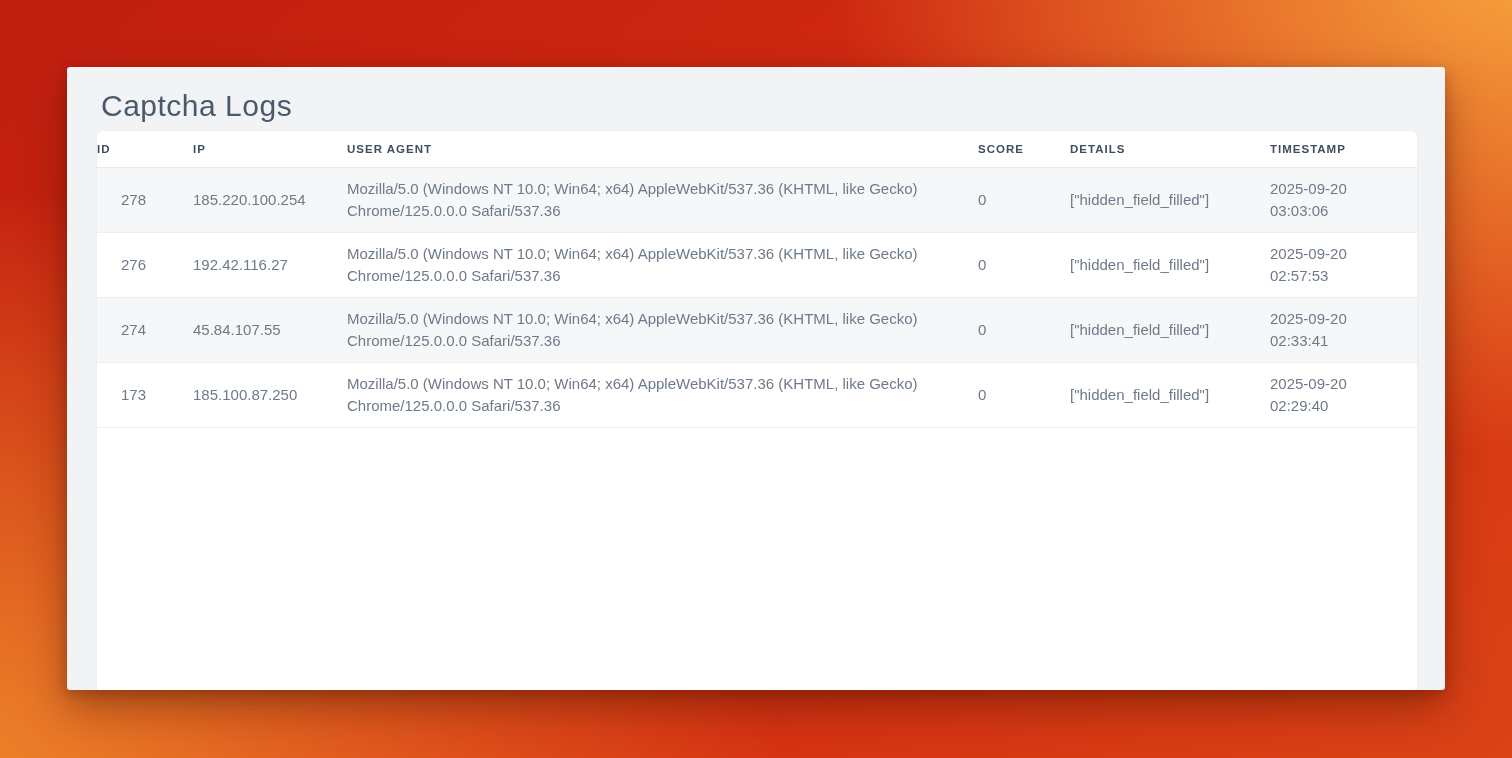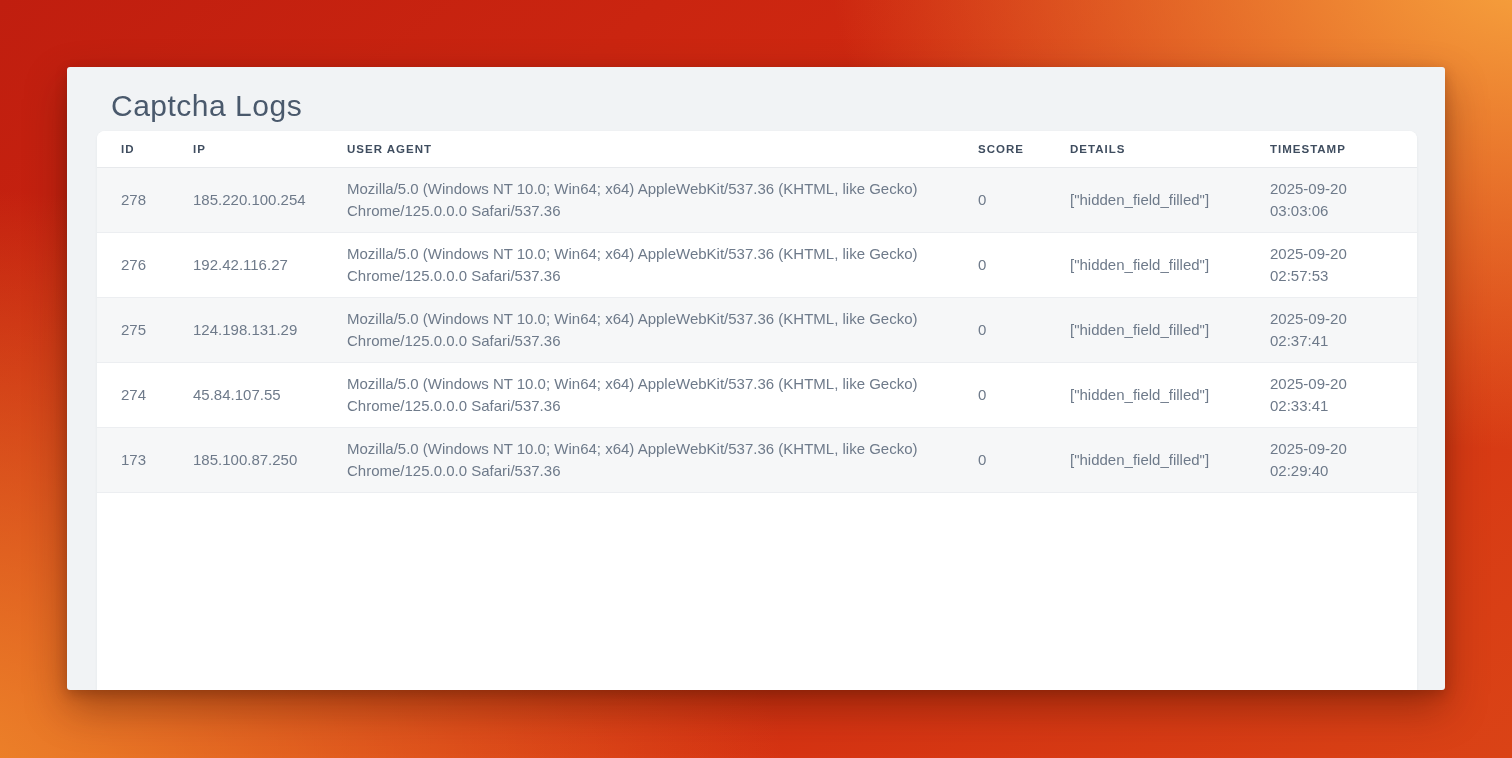--- a/index.html
+++ b/index.html
@@ -23,21 +23,21 @@
     width: 1378px;
     height: 623px;
     box-sizing: border-box;
     background: #f1f3f5;
     border-radius: 3px;
     box-shadow: 0 18px 42px rgba(70, 18, 2, 0.42), 0 4px 12px rgba(70, 18, 2, 0.25);
     overflow: hidden;
   }
   .page-title {
     margin: 0;
-    padding: 16px 30px 0 44px;
+    padding: 16px 30px 0 34px;
     font-size: 30px;
     line-height: 46px;
     font-weight: 500;
     letter-spacing: 0.5px;
     color: #4a596c;
   }
   .table-card {
     position: absolute;
     left: 30px;
     right: 28px;
@@ -67,21 +67,21 @@
     vertical-align: middle;
     font-size: 11.5px;
     font-weight: bold;
     letter-spacing: 1px;
     text-transform: uppercase;
     color: #3f4d5f;
     background: #ffffff;
     border-bottom: 1px solid #e7e9ec;
     white-space: nowrap;
   }
-  thead th:first-child { padding-left: 24px; }
+  thead th:first-child { }
   tbody td {
     height: 64px;
     padding: 0 24px 0 0;
     vertical-align: middle;
     font-size: 15px;
     line-height: 22px;
     color: #6e7a8a;
     border-bottom: 1px solid #eceef1;
   }
   tbody td:first-child { padding-left: 24px; }
@@ -125,28 +125,20 @@
           </tr>
           <tr>
             <td>276</td>
             <td>192.42.116.27</td>
             <td>Mozilla/5.0 (Windows NT 10.0; Win64; x64) AppleWebKit/537.36 (KHTML, like Gecko) Chrome/125.0.0.0 Safari/537.36</td>
             <td>0</td>
             <td>["hidden_field_filled"]</td>
             <td>2025-09-20 02:57:53</td>
           </tr>
           <tr>
-            <td>275</td>
-            <td>124.198.131.29</td>
-            <td>Mozilla/5.0 (Windows NT 10.0; Win64; x64) AppleWebKit/537.36 (KHTML, like Gecko) Chrome/125.0.0.0 Safari/537.36</td>
-            <td>0</td>
-            <td>["hidden_field_filled"]</td>
-            <td>2025-09-20 02:37:41</td>
-          </tr>
-          <tr>
             <td>274</td>
             <td>45.84.107.55</td>
             <td>Mozilla/5.0 (Windows NT 10.0; Win64; x64) AppleWebKit/537.36 (KHTML, like Gecko) Chrome/125.0.0.0 Safari/537.36</td>
             <td>0</td>
             <td>["hidden_field_filled"]</td>
             <td>2025-09-20 02:33:41</td>
           </tr>
           <tr>
             <td>173</td>
             <td>185.100.87.250</td>

